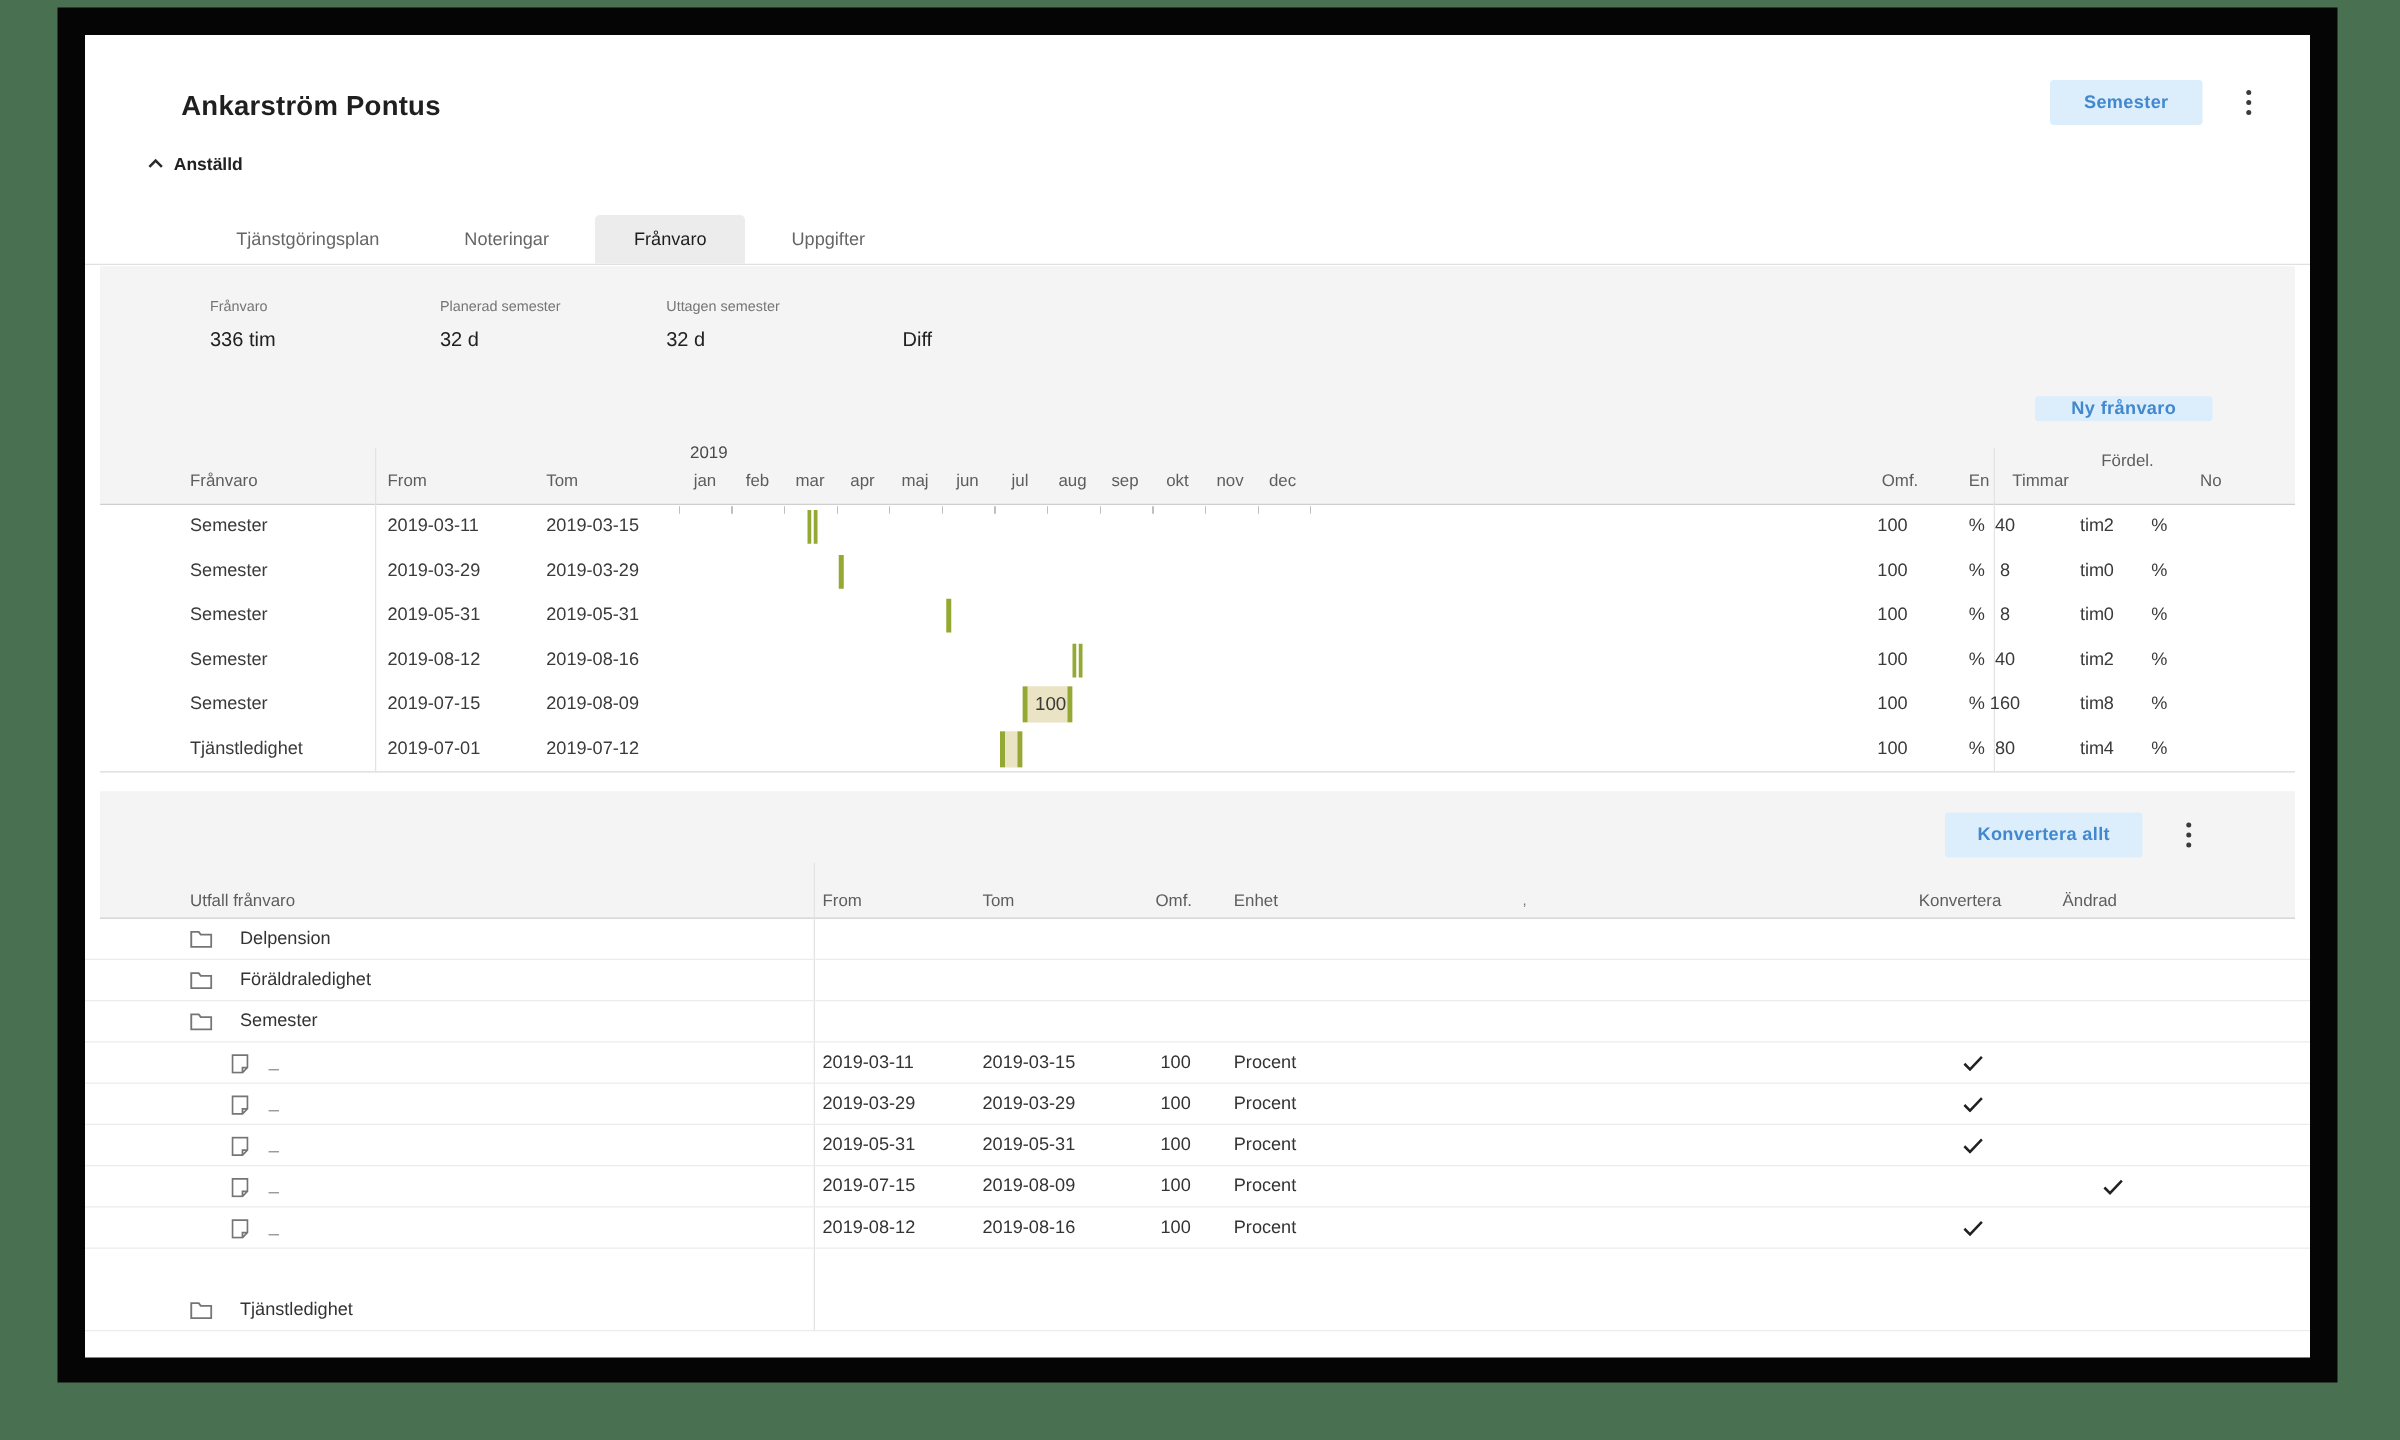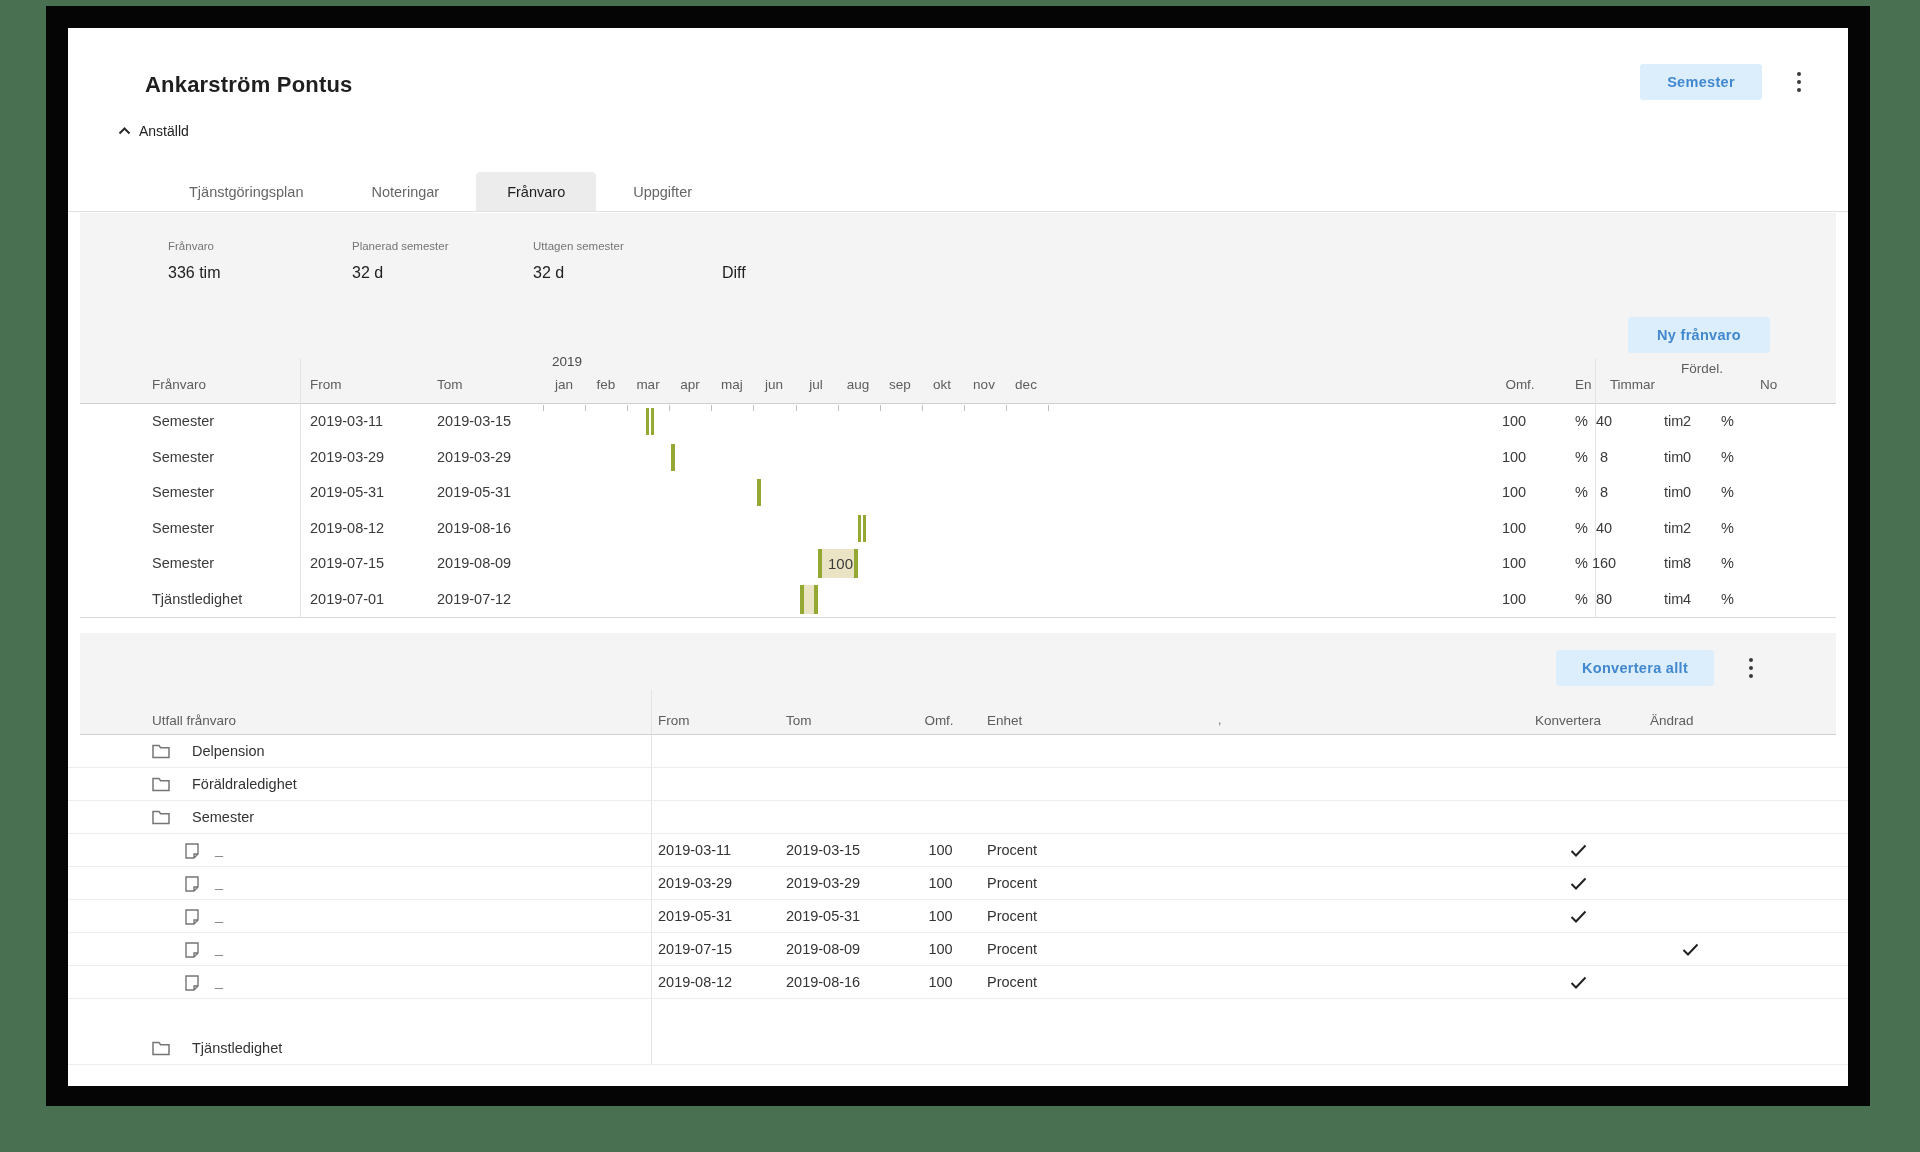--- a/index.html
+++ b/index.html
@@ -17,31 +17,31 @@
   .abs { position:absolute; }
 
   .page-title { left:77px; top:44px; font-size:22px; font-weight:600; color:#1f1f1f; letter-spacing:.2px; }
 
   .btn {
     position:absolute; display:flex; align-items:center; justify-content:center;
     background:#dcedfb; border:none; border-radius:3px; cursor:pointer;
     font-family:inherit; font-size:14.5px; font-weight:700; color:#4288cf; letter-spacing:.3px;
   }
   .btn-notify  { left:1572px; top:36px;  width:122px; height:36px; }
-  .btn-new     { left:1560px; top:289px; width:142px; height:36px; }
+  .btn-new     { left:1560px; top:289px; width:142px; height:20px; }
   .btn-convert { left:1488px; top:622px; width:158px; height:36px; }
 
   .kebab { position:absolute; width:30px; height:32px; display:flex; flex-direction:column;
            align-items:center; justify-content:center; gap:4px; cursor:pointer; }
   .kebab i { width:4px; height:4px; border-radius:50%; background:#3a3a3a; }
   .kebab-1 { left:1716px; top:38px; }
   .kebab-2 { left:1668px; top:624px; }
 
   .collapse { left:50px; top:95px; display:flex; align-items:center; gap:8px; cursor:pointer;
-              font-size:14px; font-weight:400; color:#212121; }
+              font-size:14px; font-weight:700; color:#212121; }
 
   .tabbar { left:0; top:144px; width:1780px; height:40px; border-bottom:1px solid #e0e0e0;
             display:flex; align-items:stretch; padding-left:90px; }
   .tab { display:flex; align-items:center; padding:0 31px; font-size:14.5px; font-weight:500;
          color:#666666; cursor:pointer; margin-right:6px; }
   .tab.active { background:#ececec; color:#1d1d1d; border-radius:4px 4px 0 0; }
 
   .panel { left:12px; width:1756px; background:#f4f4f4; border-bottom:1px solid #cfcfcf; }
   .panel-1 { top:185px; height:191px; }
   .panel-2 { top:605px; height:102px; }

